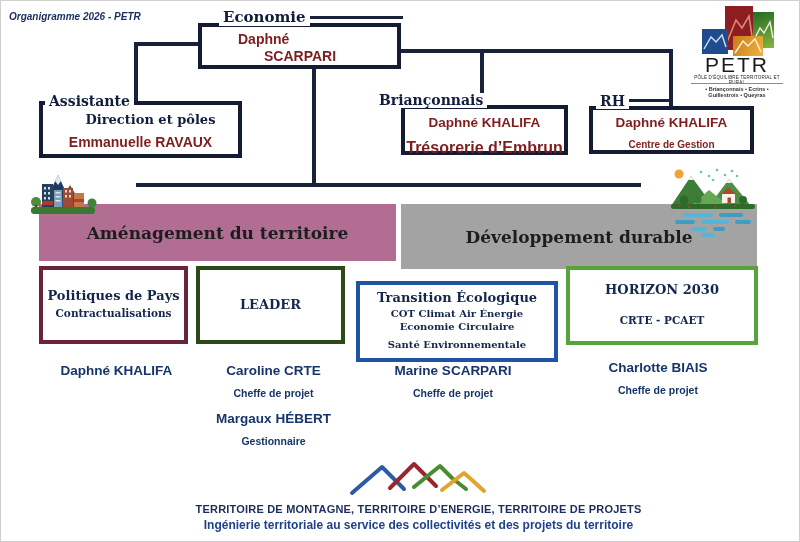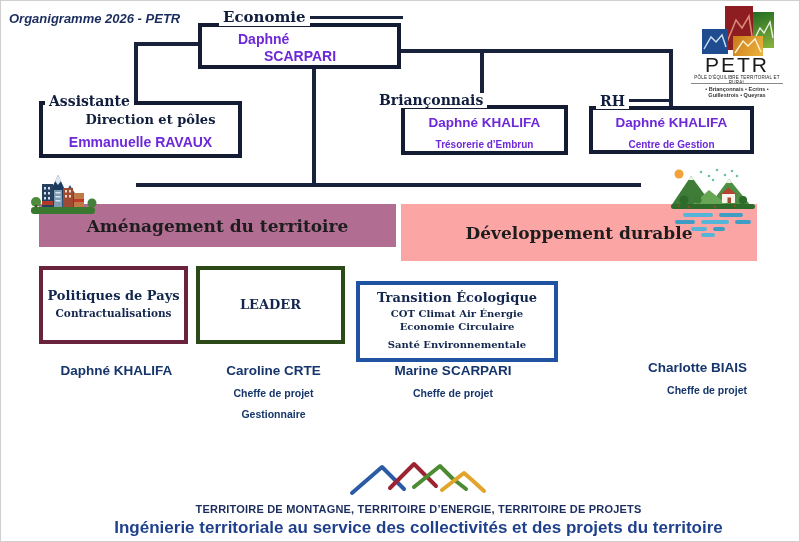--- a/index.html
+++ b/index.html
@@ -10,21 +10,21 @@
   }
   .serif{font-family:"DejaVu Serif",serif;padding-left:20px;}
   
   .cline{position:absolute;background:#18223a;z-index:1;}
   
   .org-box{position:absolute;background:#fff;border:4px solid #131c33;box-sizing:border-box;z-index:2;}
   .org-label{
     position:absolute;z-index:3;background:#fff;padding:0 4px;line-height:1.1;
     font-family:"DejaVu Serif",serif;font-weight:bold;font-size:14px;color:#101d3d;
   }
-  .org-name{font-weight:bold;color:#6d28d9;}
+  .org-name{font-weight:bold;color:#7f1d1d;}
   
   .banner{
     position:absolute;display:flex;align-items:center;justify-content:center;
     font-family:"DejaVu Serif",serif;font-weight:bold;font-size:17px;color:#1d1d1d;z-index:1;
   }
   
   .prog{
     position:absolute;background:#fff;border:4px solid #333;box-sizing:border-box;
     display:flex;flex-direction:column;align-items:center;justify-content:center;text-align:center;
     color:#13264d;font-family:"DejaVu Serif",serif;font-weight:bold;z-index:2;
@@ -41,21 +41,21 @@
   
   .petr{position:absolute;left:688px;top:2px;width:96px;height:96px;z-index:3;}
   .tile{position:absolute;}
   .petr-word{position:absolute;top:51px;left:0;width:100%;text-align:center;
     font-size:21px;letter-spacing:2px;color:#1a1a1a;line-height:1;}
   .petr-caption{position:absolute;top:72px;left:0;width:100%;text-align:center;
     font-size:4.5px;color:#222;letter-spacing:.2px;}
   .petr-territories{position:absolute;top:80px;left:2px;width:92px;text-align:center;
     border-top:1px solid #8a8a8a;padding-top:2px;font-size:5.5px;font-weight:bold;color:#333;}
   .watermark{position:absolute;left:8px;top:10px;font-style:italic;font-weight:bold;
-    font-size:13px;color:#1b2d5e;z-index:3;}
+    font-size:10px;color:#1b2d5e;z-index:3;}
 </style>
 </head>
 <body>
 
 <div class="canvas">
 
   <div class="watermark">Organigramme 2026 - PETR</div>
 
   <div class="cline" style="left:133px;top:41px;width:66px;height:4px;"></div>
   <div class="cline" style="left:133px;top:41px;width:4px;height:62px;"></div>
@@ -75,21 +75,21 @@
   <div class="org-label" style="left:218px;top:8px;font-size:15px;">Economie</div>
 
   <div class="org-box" style="left:38px;top:100px;width:203px;height:57px;text-align:center;">
     <div class="serif" style="font-weight:bold;font-size:13px;color:#101d3d;margin-top:7px;">Direction et pôles</div>
     <div class="org-name" style="font-size:14px;margin-top:7px;">Emmanuelle RAVAUX</div>
   </div>
   <div class="org-label" style="left:44px;top:93px;">Assistante</div>
 
   <div class="org-box" style="left:400px;top:104px;width:167px;height:50px;text-align:center;">
     <div class="org-name" style="font-size:13.5px;margin-top:6px;">Daphné KHALIFA</div>
-    <div class="org-name" style="font-size:10px;margin-top:9px;">Trésorerie d’Embrun</div>
+    <div class="org-name" style="font-size:16px;margin-top:9px;">Trésorerie d’Embrun</div>
   </div>
   <div class="org-label" style="left:374px;top:92px;">Briançonnais</div>
 
   <div class="org-box" style="left:588px;top:105px;width:165px;height:48px;text-align:center;">
     <div class="org-name" style="font-size:13.5px;margin-top:5px;">Daphné KHALIFA</div>
     <div class="org-name" style="font-size:10px;margin-top:9px;">Centre de Gestion</div>
   </div>
   <div class="org-label" style="left:595px;top:93px;">RH</div>
 
   <div class="petr">
@@ -175,60 +175,65 @@
     <rect x="14" y="47" width="30" height="4" rx="2" fill="#55b5d8"></rect>
       <rect x="50" y="47" width="24" height="4" rx="2" fill="#3f9cc2"></rect>
     <rect x="6" y="54" width="20" height="4" rx="2" fill="#3f9cc2"></rect>
       <rect x="32" y="54" width="28" height="4" rx="2" fill="#55b5d8"></rect>
       <rect x="66" y="54" width="16" height="4" rx="2" fill="#3f9cc2"></rect>
     <rect x="22" y="61" width="16" height="4" rx="2" fill="#55b5d8"></rect>
       <rect x="44" y="61" width="12" height="4" rx="2" fill="#3f9cc2"></rect>
     <rect x="32" y="67" width="14" height="4" rx="2" fill="#55b5d8"></rect>
   </svg>
 
-  <div class="banner" style="left: 38px; top: 203px; width: 357px; height: 43px; background-color: rgb(177, 109, 146);">
+  <div class="banner" style="left: 38px; top: 203px; width: 357px; height: 57px; background-color: rgb(177, 109, 146);">
     <span>Aménagement du territoire</span>
   </div>
-  <div class="banner" style="left: 400px; top: 203px; width: 356px; height: 57px; background-color: #fca5a5;">
+  <div class="banner" style="left: 400px; top: 203px; width: 356px; height: 65px; background-color: #a3a3a3;">
     <span>Développement durable</span>
   </div>
 
   <div class="prog" style="left: 38px; top: 265px; width: 149px; height: 78px; border-color: rgb(105, 35, 61);">
     <div class="prog-title">Politiques de Pays</div>
     <div class="prog-sub" style="margin-top:3px;font-size:10.5px;">Contractualisations</div>
   </div>
   <div class="prog" style="left: 195px; top: 265px; width: 149px; height: 78px; border-color: rgb(43, 74, 23);">
     <div class="prog-title">LEADER</div>
   </div>
   <div class="prog" style="left: 355px; top: 280px; width: 202px; height: 81px; border-color: rgb(33, 83, 163);">
     <div class="prog-title">Transition Écologique</div>
     <div class="prog-sub" style="margin-top:2px;">COT Climat Air Énergie</div>
     <div class="prog-sub">Economie Circulaire</div>
     <div class="prog-sub" style="margin-top:6px;">Santé Environnementale</div>
   </div>
+  <div class="prog" style="left: 565px; top: 265px; width: 192px; height: 79px; border-color: rgb(87, 163, 60);">
+    <div class="prog-title">HORIZON 2030</div>
+    <div class="prog-sub" style="margin-top:16px;font-size:10.5px;">CRTE - PCAET</div>
+  </div>
 
   <div class="staff-col" style="left:38px;top:362px;width:155px;">
     <div class="staff-name">Daphné KHALIFA</div>
   </div>
   <div class="staff-col" style="left:195px;top:362px;width:155px;">
     <div class="staff-name">Caroline CRTE</div>
     <div class="staff-role">Cheffe de projet</div>
+    <div class="staff-name" style="margin-top:12px;">Margaux HÉBERT</div>
     <div class="staff-role">Gestionnaire</div>
   </div>
   <div class="staff-col" style="left:368px;top:362px;width:168px;">
     <div class="staff-name">Marine SCARPARI</div>
     <div class="staff-role">Cheffe de projet</div>
   </div>
-  <div class="staff-col" style="left:568px;top:359px;width:178px;text-align:right;">
+  <div class="staff-col" style="left:568px;top:359px;width:178px;">
     <div class="staff-name">Charlotte BIAIS</div>
     <div class="staff-role">Cheffe de projet</div>
   </div>
 
   <svg style="position:absolute;left:347px;top:460px;" width="140" height="36" viewBox="0 0 140 36">
     <polyline points="4,32 34,6 56,28" fill="none" stroke="#2c5ba6" stroke-width="4" stroke-linecap="round" stroke-linejoin="round"></polyline>
     <polyline points="42,27 66,3 88,25" fill="none" stroke="#9c2430" stroke-width="4" stroke-linecap="round" stroke-linejoin="round"></polyline>
     <polyline points="66,26 92,5 104,17 118,28" fill="none" stroke="#4b8c33" stroke-width="4" stroke-linecap="round" stroke-linejoin="round"></polyline>
     <polyline points="94,29 116,12 124,19 136,30" fill="none" stroke="#e3a42c" stroke-width="4" stroke-linecap="round" stroke-linejoin="round"></polyline>
   </svg>
   <div class="footer-line" style="top:502px;font-size:11px;color:#1b2d5e;letter-spacing:.2px;">TERRITOIRE DE MONTAGNE, TERRITOIRE D’ENERGIE, TERRITOIRE DE PROJETS</div>
-  <div class="footer-line" style="top:517px;font-size:17px;color:#1f418c;">Ingénierie territoriale au service des collectivités et des projets du territoire</div>
+  <div class="footer-line" style="top:517px;font-size:12px;color:#1f418c;">Ingénierie territoriale au service des collectivités et des projets du territoire</div>
 
 </div>
 
 </body></html>

